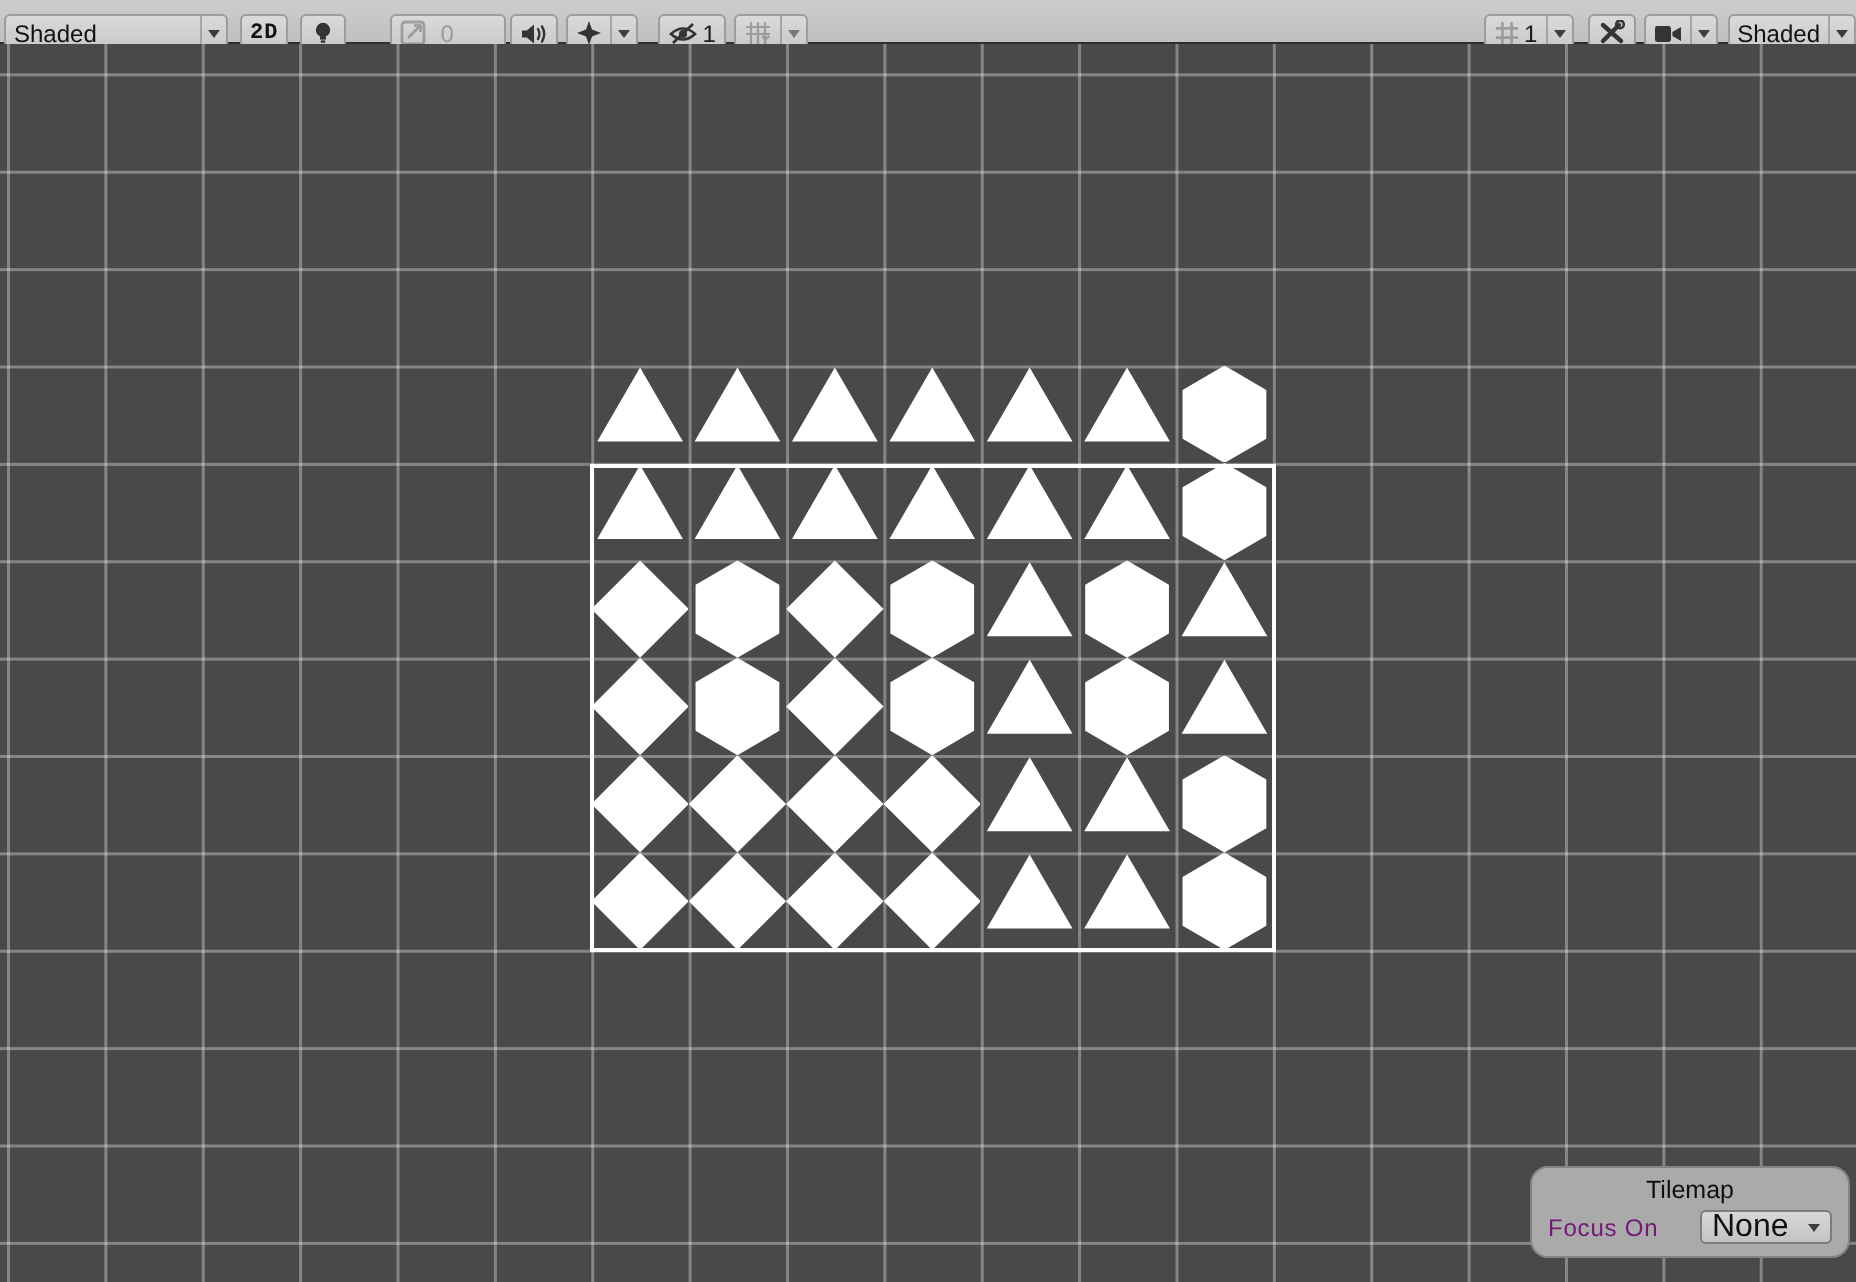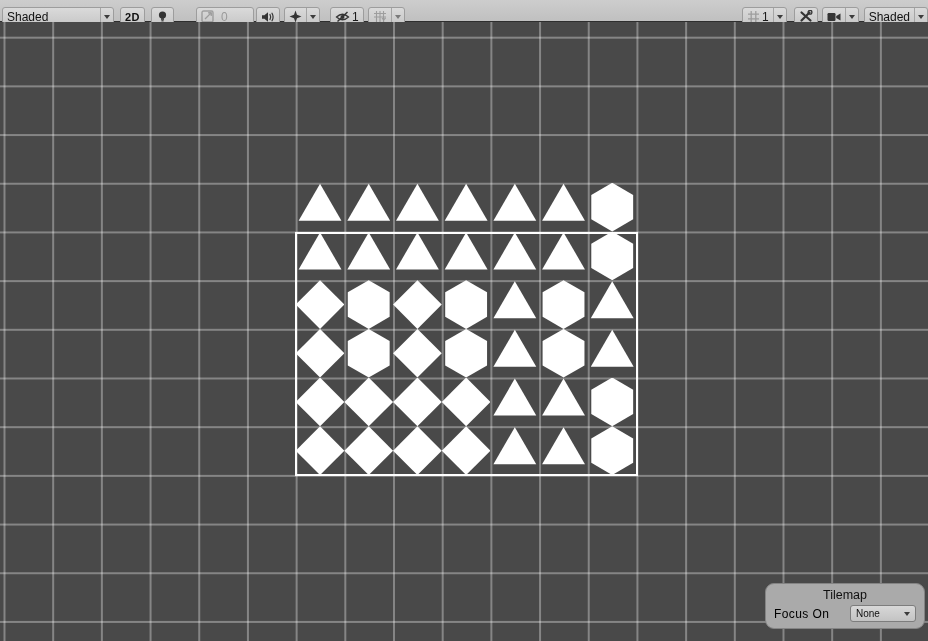--- a/index.html
+++ b/index.html
@@ -28,21 +28,21 @@
   .tb-split .seg{display:flex;align-items:center;height:100%;padding:0 4px;}
   .tb-split .seg+.seg{border-left:1px solid #a5a5a5;padding:0 3px;}
   .caret{
     width:0;height:0;border-left:3.5px solid transparent;border-right:3.5px solid transparent;
     border-top:4px solid #3c3c3c;display:inline-block;
   }
   .caret.dim{border-top-color:#7a7a7a;}
   .disabled-txt{color:#9a9a9a;}
   .icon{display:inline-flex;align-items:center;justify-content:center;}
   .icon.dim{opacity:.42;}
-  .lbl-2d{font-weight:bold;font-size:11px;letter-spacing:.5px;}
+  .lbl-2d{font-weight:bold;font-size:11px;letter-spacing:.5px;font-family:Liberation Mono, monospace;}
   .count{margin-left:2px;font-size:12px;color:#1a1a1a;}
   .spacer{flex:1;}
   .searchwrap{position:relative;margin-left:10px;margin-right:8px;}
   .search{
     width:178px;height:15px;border:1px solid #8f8f8f;border-radius:9px;
     background:#d6d6d6;padding:0 6px 0 22px;font-size:12px;color:#333;
     outline:none;font-family:inherit;
   }
   .search::placeholder{color:#8c8c8c;}
   .search-icon{position:absolute;left:6px;top:3px;}
@@ -61,25 +61,25 @@
     border:2px solid #ffffff;box-sizing:border-box;
   }
   
   .panel{
     position:absolute;left:765px;top:561px;width:160px;height:46px;
     background:#aaaaaa;border:1px solid #848484;border-radius:9px;
     box-sizing:border-box;color:#111;
   }
   .panel-title{text-align:center;font-size:12.5px;margin-top:4px;color:#101010;}
   .panel-row{display:flex;align-items:center;margin-top:3px;padding:0 8px;}
-  .panel-label{font-size:12px;color:#000000;letter-spacing:.4px;}
+  .panel-label{font-size:12px;color:#701a75;letter-spacing:.4px;}
   .panel-dd{
     margin-left:auto;width:66px;height:17px;display:flex;align-items:center;
     background:linear-gradient(#d8d8d8,#c3c3c3);border:1px solid #7d7d7d;border-radius:3px;
-    box-sizing:border-box;padding:0 5px;font-size:10px;color:#111;
+    box-sizing:border-box;padding:0 5px;font-size:16px;color:#111;
   }
   .panel-dd .caret{margin-left:auto;}
 </style>
 </head>
 <body>
 
 <div class="toolbar">
 
   <div class="tb-btn tb-split" style="margin-left:2px;width:110px">
     <span class="seg" style="flex:1">Shaded</span>

